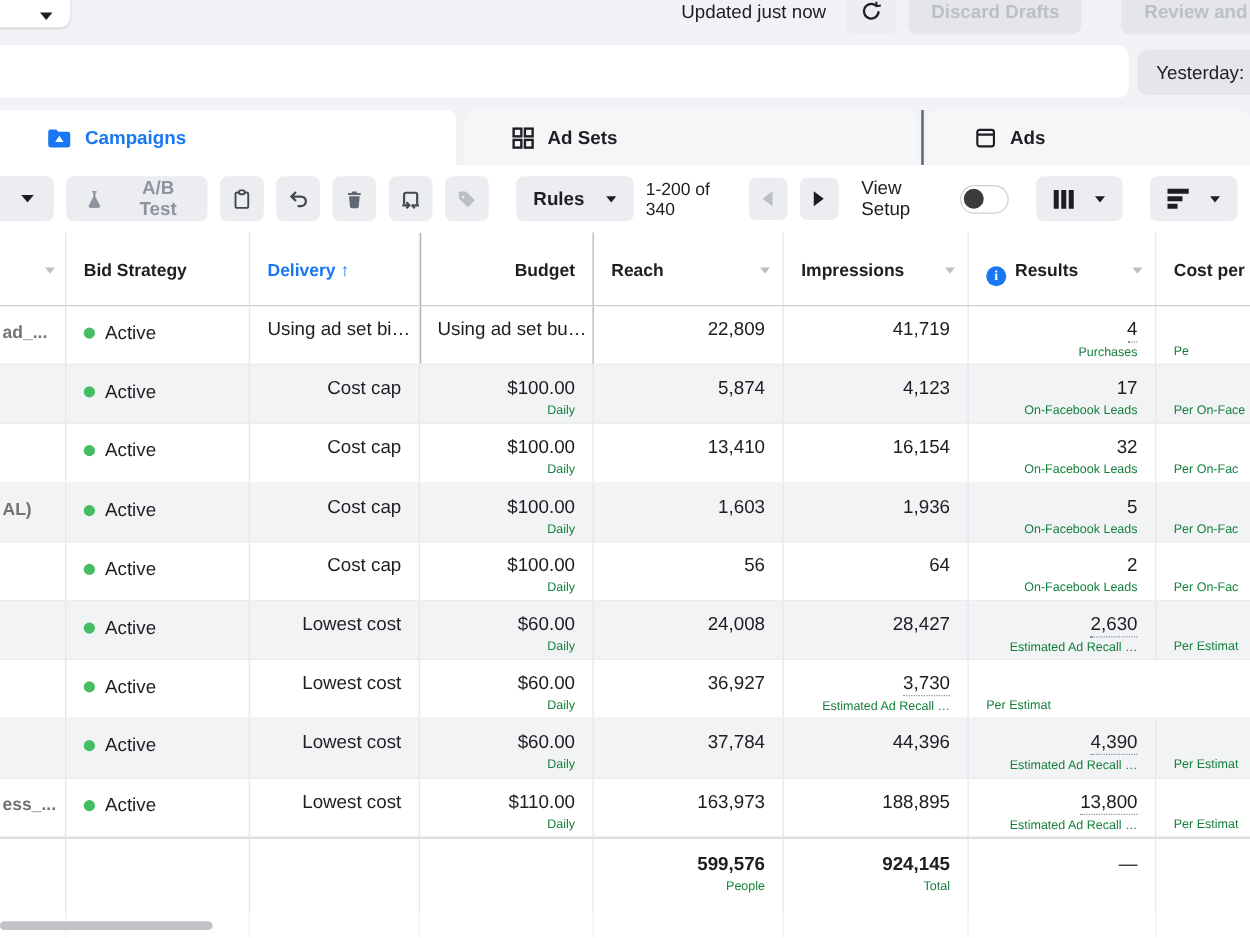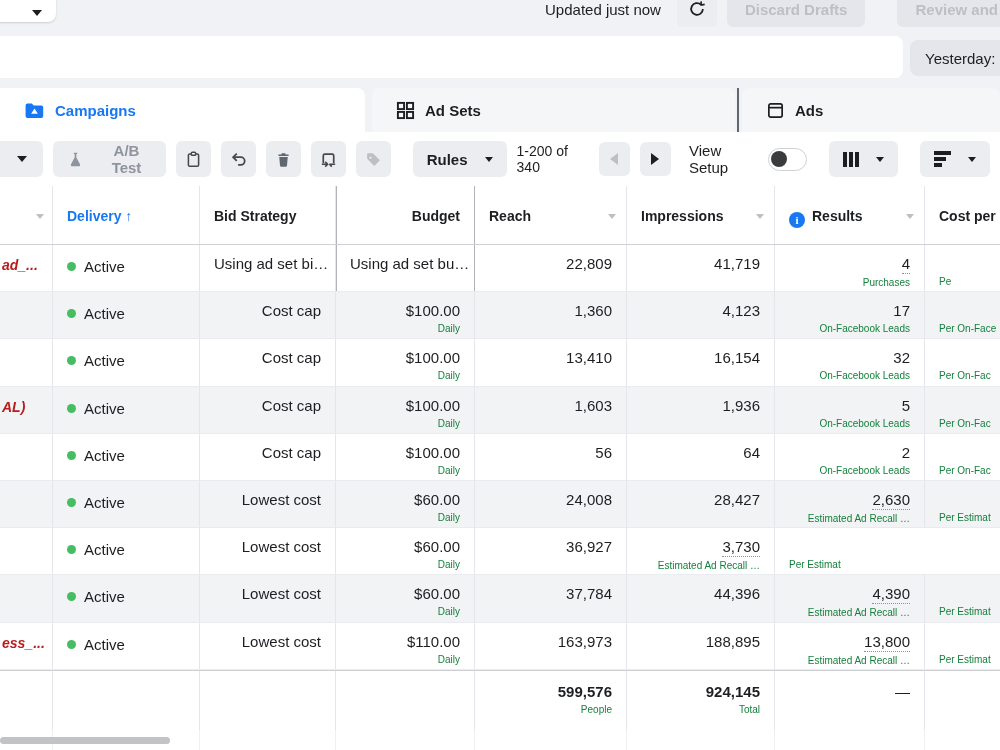--- a/index.html
+++ b/index.html
@@ -21,21 +21,21 @@
   .pill-btn.review { border-radius:0 0 0 6px; padding-right:2px; margin-left:22px; }
 
   
   .searchrow { position:relative; height:56px; background:#f0f2f5; }
   .searchbar { position:absolute; left:-12px; top:6px; width:915px; height:42px; background:#fff; border-radius:8px; }
   .daterange { position:absolute; left:910px; top:10px; width:100px; height:36px; background:#e4e6eb;
     border-radius:8px 0 0 8px; font-size:15px; color:#1c1e21; display:flex; align-items:center; padding-left:15px; white-space:nowrap; overflow:hidden; }
 
   
   .tabsrow { position:relative; height:46px; background:#f0f2f5; display:flex; align-items:flex-end; }
-  .tab { height:44px; display:flex; align-items:center; gap:10px; padding-left:24px; border-radius:8px 8px 0 0; font-size:15px; font-weight:700; }
+  .tab { height:44px; display:flex; align-items:center; gap:10px; padding-left:37px; border-radius:8px 8px 0 0; font-size:15px; font-weight:700; }
   .tab-campaigns { width:365px; background:#fff; color:#1877f2; border-radius:0 8px 0 0; }
   .tab-adsets { width:363px; margin-left:7px; background:#f5f6f7; color:#1c1e21; }
   .tab-ads { flex:1; margin-left:3px; background:#f5f6f7; color:#1c1e21; }
   .tabsep { width:2px; height:44px; background:#606770; margin-left:2px; }
   .tab .ticon { display:flex; align-items:center; }
 
   
   .toolbar { position:relative; height:54px; background:#fff; display:flex; align-items:center; gap:10px; padding-right:10px; }
   .tbtn { height:36px; background:#ebedf0; border-radius:6px; display:flex; align-items:center; justify-content:center; gap:17px; font-size:15px; color:#1c1e21; }
   .tbtn.cut { width:82px; margin-left:-34px; justify-content:flex-end; padding-right:16px; }
@@ -64,21 +64,21 @@
   .thead { height:59px; border-bottom:1px solid #ced0d4; }
   .thead .cell { font-size:14px; font-weight:700; padding-top:22px; }
   .thead .cell .hdr-caret { position:absolute; right:10px; top:28px; width:0;height:0;
      border-left:4.5px solid transparent;border-right:4.5px solid transparent;border-top:5px solid #bcc0c4; }
   .th-delivery { color:#1877f2; }
   .hl-col { box-shadow:inset 1px 0 0 #b0b3b8; border-right-color:#b0b3b8 !important; }
   .trow { height:47.2px; border-bottom:1px solid #e9ebee; font-size:15px; }
   .trow.tinted { background:#f2f3f5; }
   .trow:first-child .cell.budget { box-shadow:inset 1px 0 0 #b0b3b8; border-right-color:#b0b3b8; }
   .cell.name { padding:12px 4px 0 2px; font-size:14px; }
-  .cell.name a { color:#b91c1c; font-weight:700; text-decoration:none;font-style:italic; }
+  .cell.name a { color:#737373; font-weight:700; text-decoration:none; }
   .cell.delivery { display:flex; align-items:flex-start; gap:8px; padding-top:13px; }
   .dot { width:9px; height:9px; border-radius:50%; background:#45bd62; margin-top:4px; flex:0 0 auto; }
   .cell.num, .cell.bid, .cell.budget, .cell.results { text-align:right; }
   .cell .sub { font-size:10px; color:#15803d; margin-top:3px; }
   .cell .val { line-height:18px; }
   .val.dotted { border-bottom:1.5px dotted #8d949e; display:inline-block; padding-bottom:0px; }
   .cell.cost { text-align:left; }
   .cell.cost .val { height:18px; }
   .tfoot { height:60px; border-top:1px solid #ced0d4; font-size:15px; }
   .tfoot .cell { padding-top:12px; }
@@ -238,22 +238,22 @@
       <span class="mini-caret"></span>
     </button>
   </div>
 
   <div class="tablewrap">
 
     <div class="grid thead">
       <div class="cell">
         <span class="hdr-caret" style="right:8px"></span>
       </div>
+      <div class="cell">Bid Strategy</div>
       <div class="cell th-delivery">Delivery ↑</div>
-      <div class="cell">Bid Strategy</div>
       <div class="cell budget hl-col">Budget</div>
       <div class="cell">
         <span>Reach</span>
         <span class="hdr-caret"></span>
       </div>
       <div class="cell">
         <span>Impressions</span>
         <span class="hdr-caret"></span>
       </div>
       <div class="cell">
@@ -303,21 +303,21 @@
       <span>Active</span>
     </div>
     <div class="cell bid">
       <div class="val">Cost cap</div>
     </div>
     <div class="cell budget">
       <div class="val">$100.00</div>
       <div class="sub">Daily</div>
     </div>
     <div class="cell num">
-      <div class="val">1,360</div>
+      <div class="val">5,874</div>
     </div>
     <div class="cell num">
       <div class="val">4,123</div>
     </div>
     <div class="cell results">
       <div><span class="val">17</span></div>
       <div class="sub">On-Facebook Leads</div>
     </div>
     <div class="cell cost">
       <div class="val"></div>

